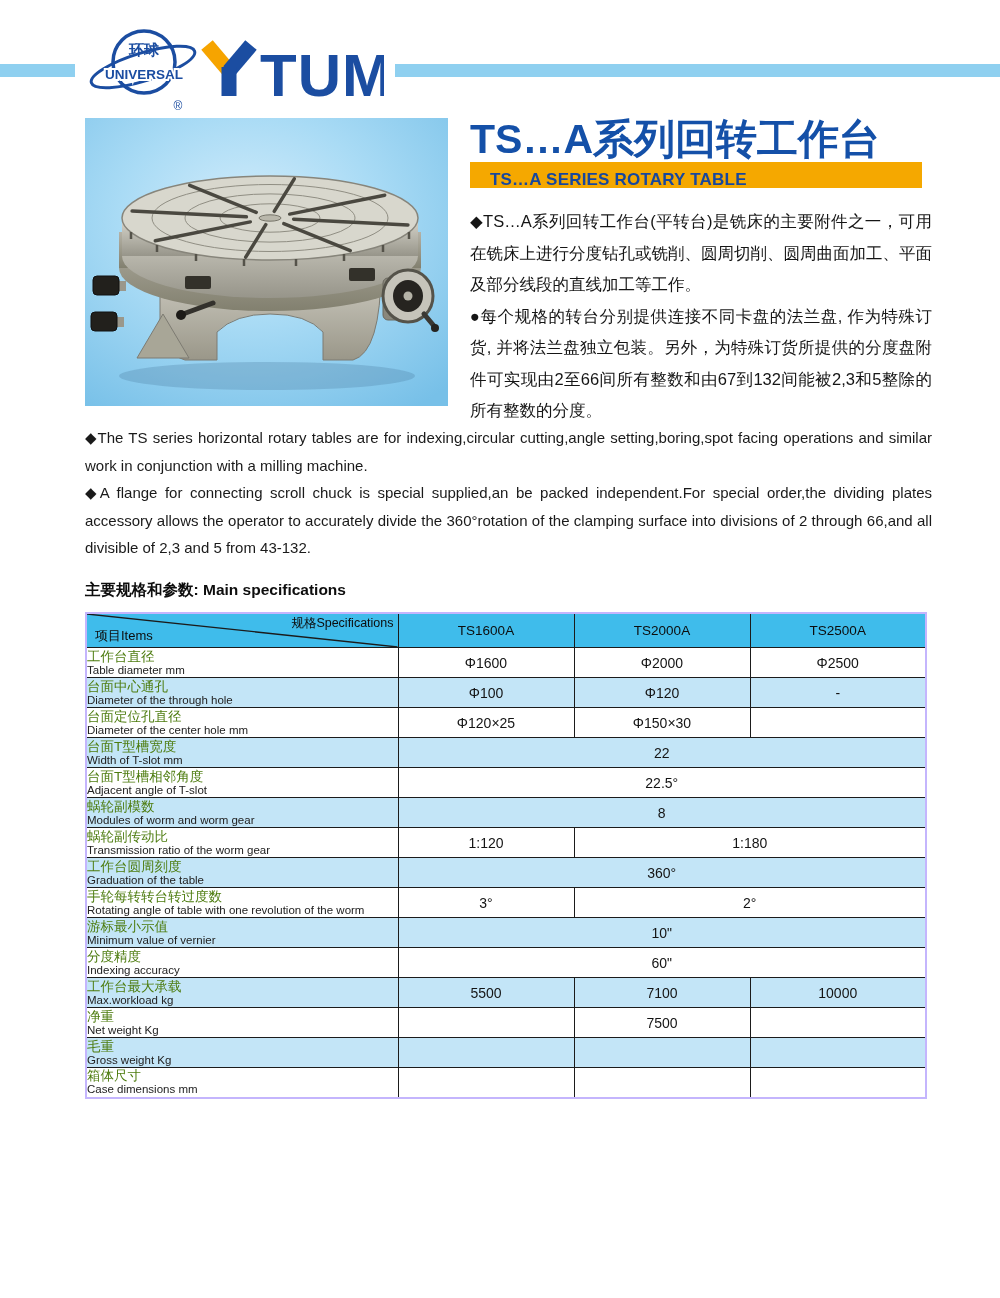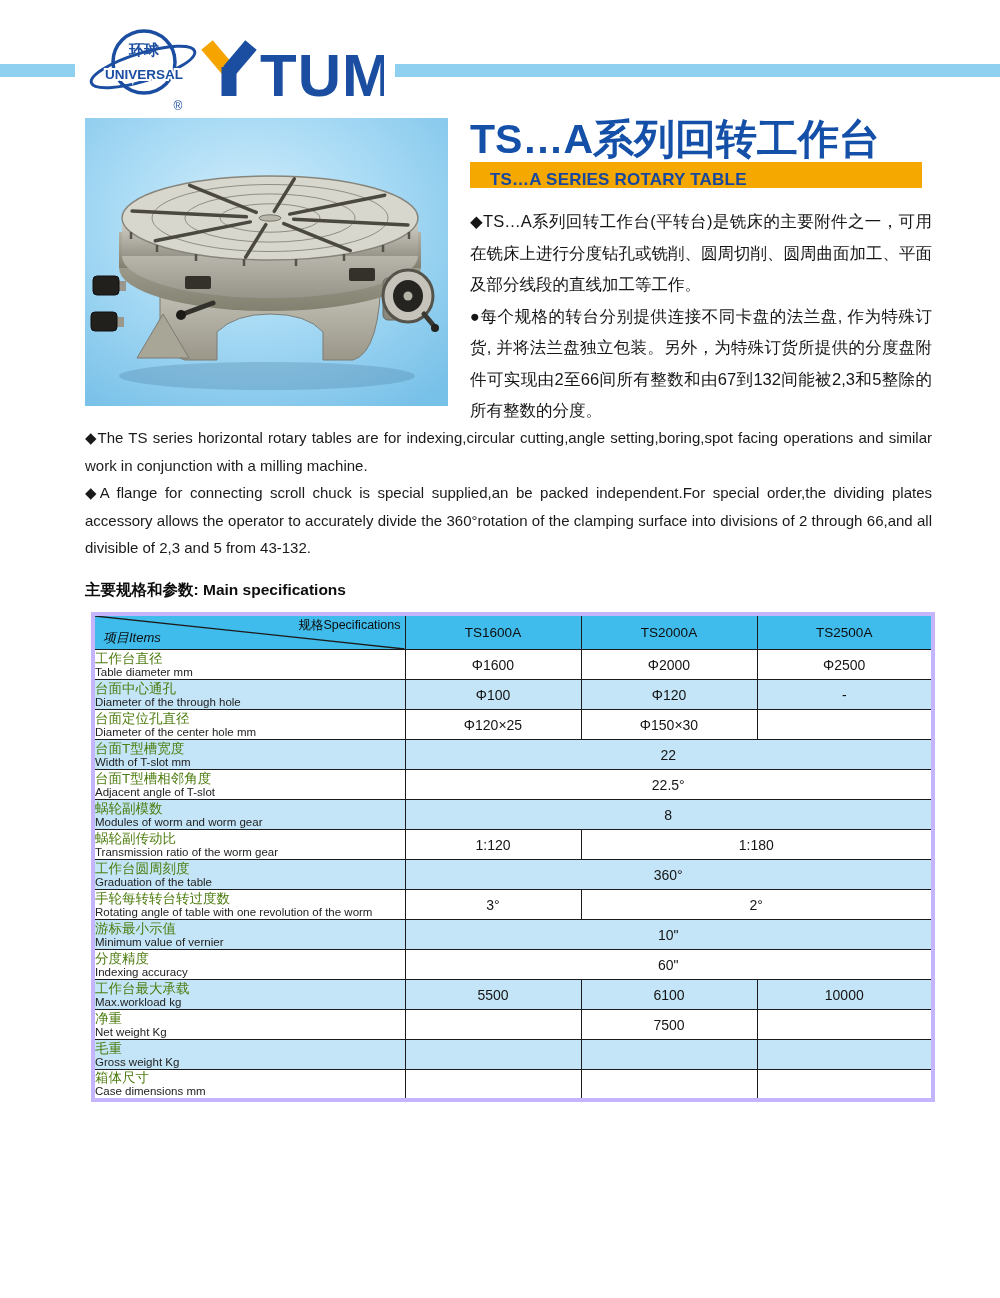--- a/index.html
+++ b/index.html
@@ -31,30 +31,30 @@
   }
   .desc-zh p{margin:0;}
   .desc-en{
     position:absolute;left:85px;top:424px;width:847px;
     font-size:15px;line-height:27.5px;text-align:justify;color:#1a1a1a;
   }
   .desc-en p{margin:0;}
   
   .spec-heading{position:absolute;left:85px;top:580px;font-size:15.5px;font-weight:600;color:#0d0d0d;}
   table.specs{
-    position:absolute;left:91px;top:612px;width:840px;
+    position:absolute;left:85px;top:612px;width:840px;
     border-collapse:collapse;table-layout:fixed;
-    border:4px solid #c4b5fd;
+    border:2px solid #c4b5fd;
   }
   table.specs td,table.specs th{border:1px solid #1b1b1b;padding:0;vertical-align:middle;}
   tr.model-row th{height:33px;background:#3fbceb;font-weight:400;font-size:13.5px;color:#0d0d0d;text-align:center;}
   th.corner{position:relative;background:#3fbceb;}
   .corner-svg{position:absolute;left:0;top:0;width:100%;height:100%;}
   .corner-top{position:absolute;top:1px;right:4px;font-size:12.5px;font-weight:400;}
-  .corner-bottom{position:absolute;bottom:2px;left:8px;font-size:13px;font-weight:400;font-style:italic;}
+  .corner-bottom{position:absolute;bottom:2px;left:8px;font-size:13px;font-weight:400;}
   tr.spec-body-row{height:30px;background:#ffffff;}
   tr.spec-body-row.shade{background:#c3e5f7;}
   td.label-cell{padding:1px 4px 1px 8px;}
   .lz{font-size:13.5px;line-height:15px;color:#4d7c0f;}
   .le{font-size:11.5px;line-height:13px;color:#222;}
   td.val-cell{text-align:center;font-size:14px;color:#141414;}
 </style>
 </head>
 <body>
 
@@ -283,21 +283,21 @@
             <div class="le">Indexing accuracy</div>
           </td>
           <td class="val-cell" colspan="3">60"</td>
         </tr>
         <tr class="spec-body-row shade">
           <td class="label-cell">
             <div class="lz">工作台最大承载</div>
             <div class="le">Max.workload kg</div>
           </td>
           <td class="val-cell" colspan="1">5500</td>
-          <td class="val-cell" colspan="1">6100</td>
+          <td class="val-cell" colspan="1">7100</td>
           <td class="val-cell" colspan="1">10000</td>
         </tr>
         <tr class="spec-body-row">
           <td class="label-cell">
             <div class="lz">净重</div>
             <div class="le">Net weight Kg</div>
           </td>
           <td class="val-cell" colspan="1"></td>
           <td class="val-cell" colspan="1">7500</td>
           <td class="val-cell" colspan="1"></td>

